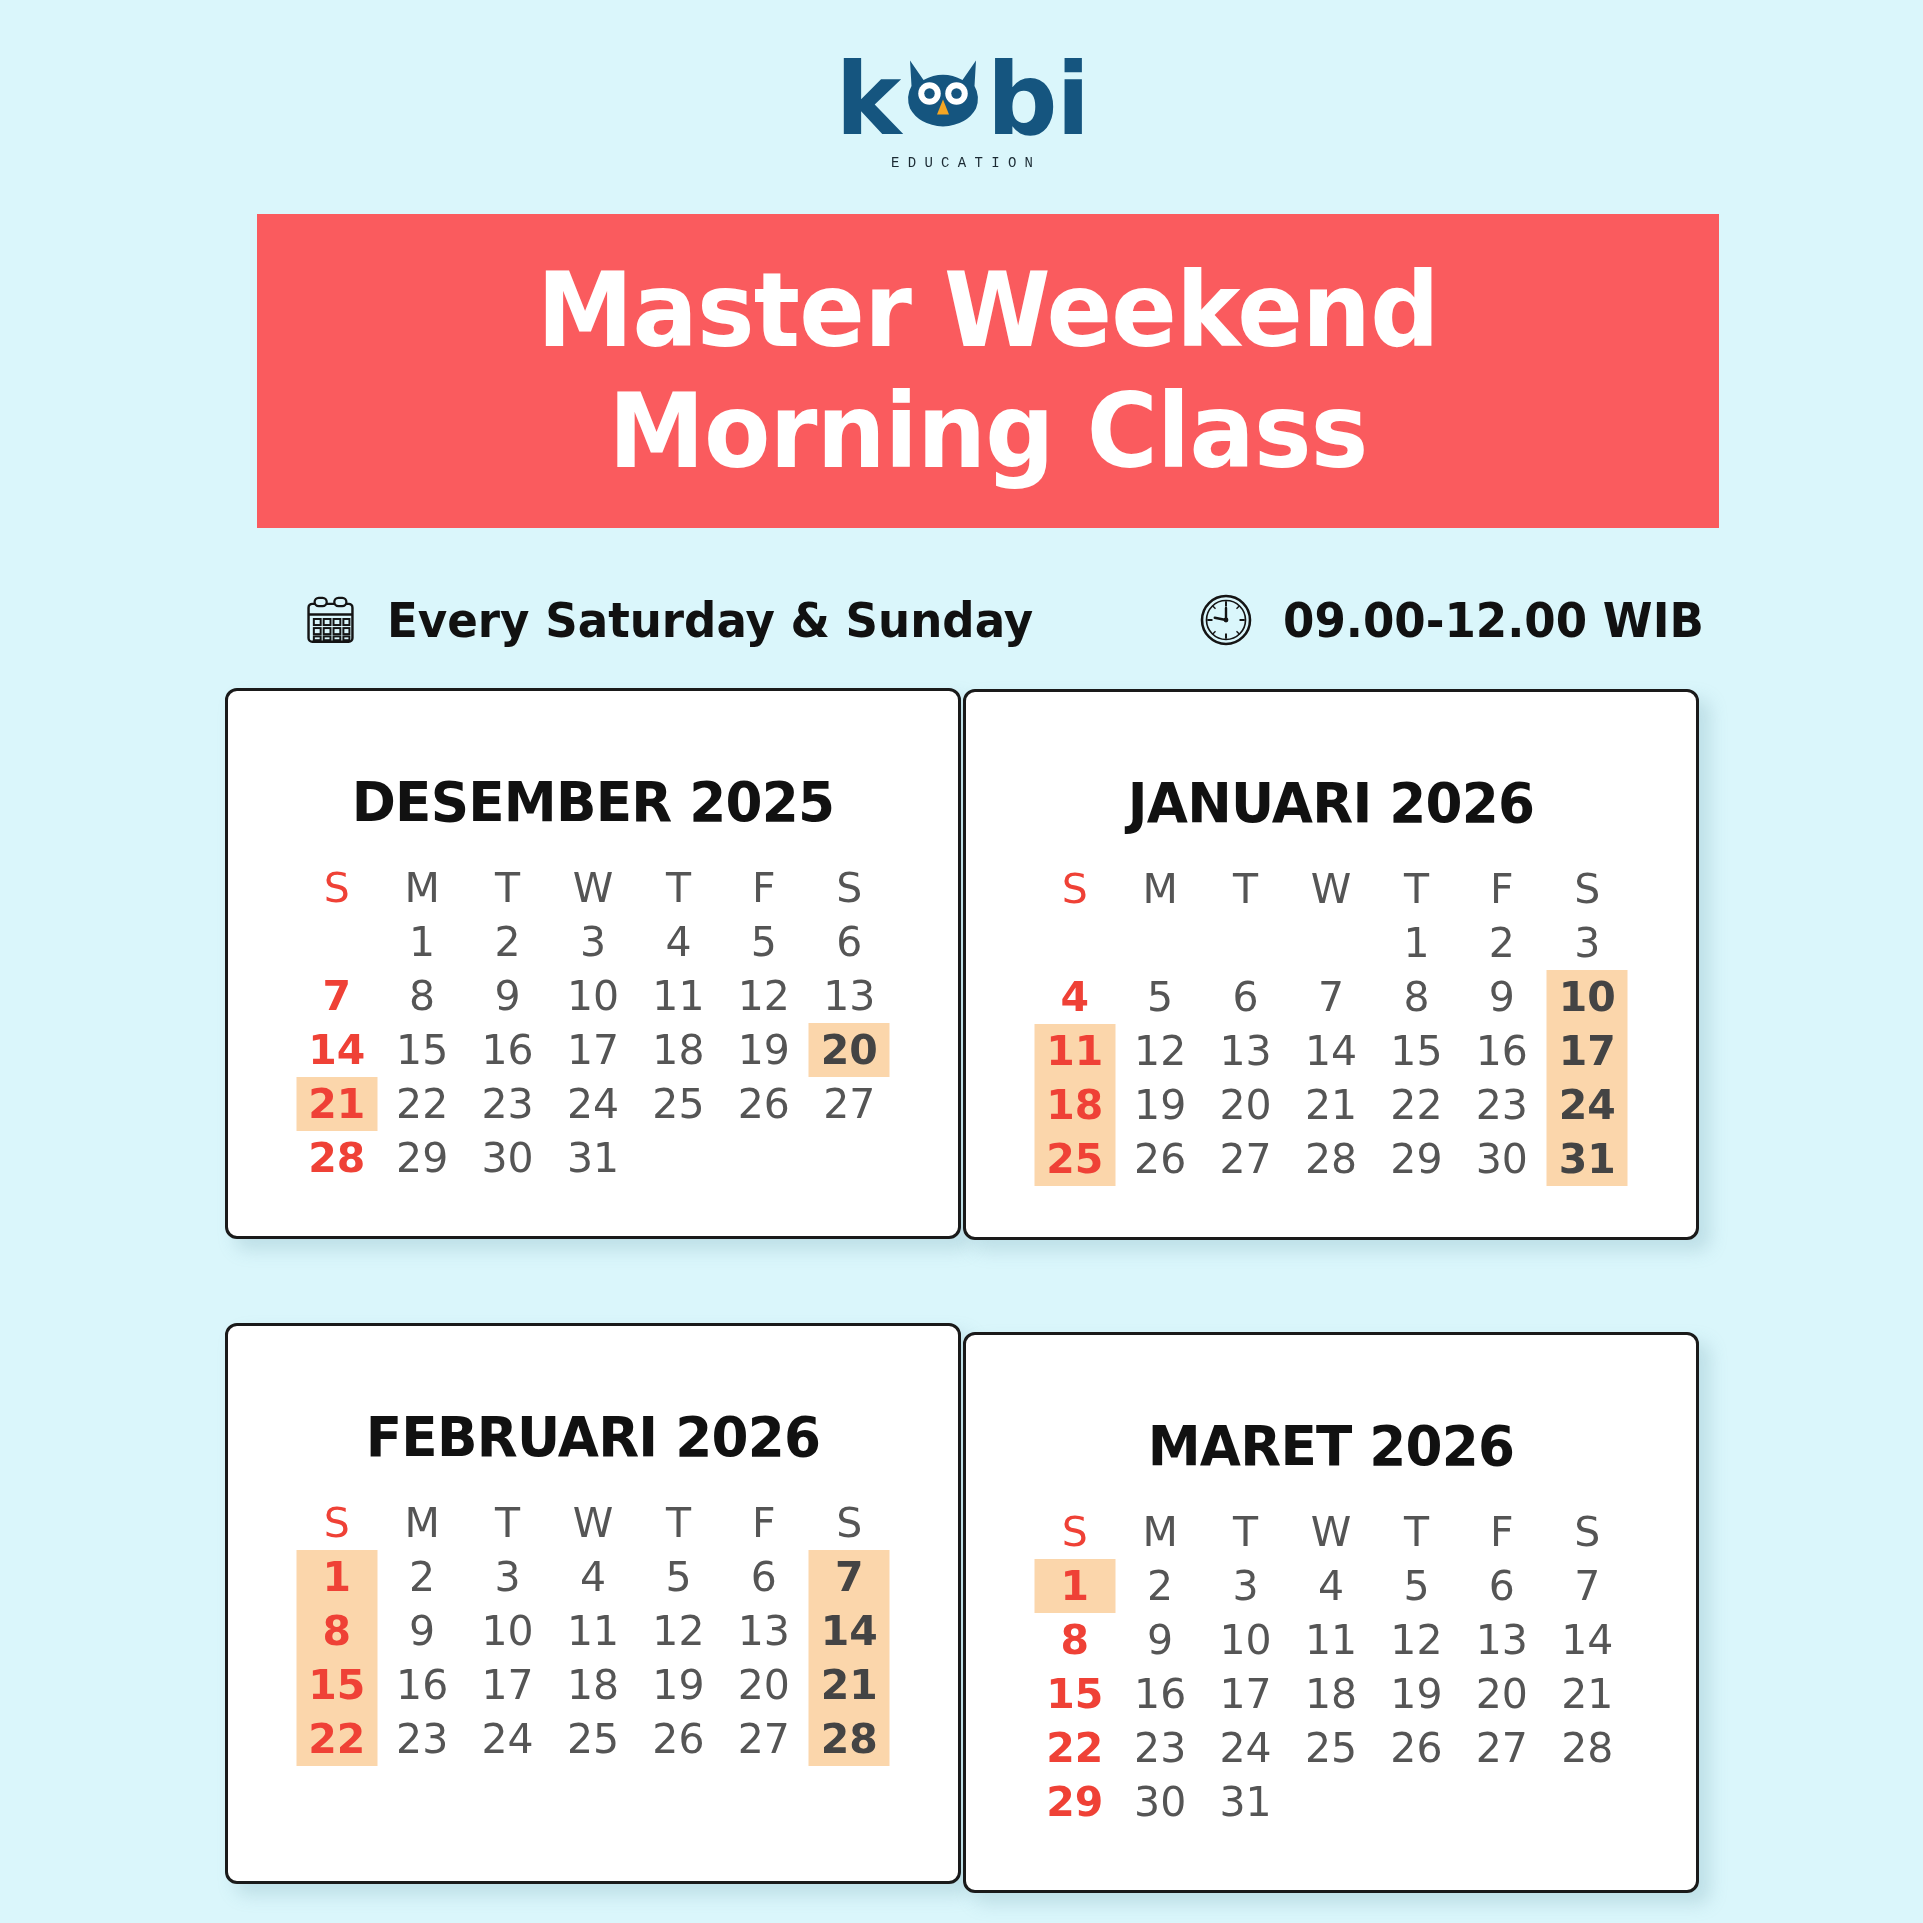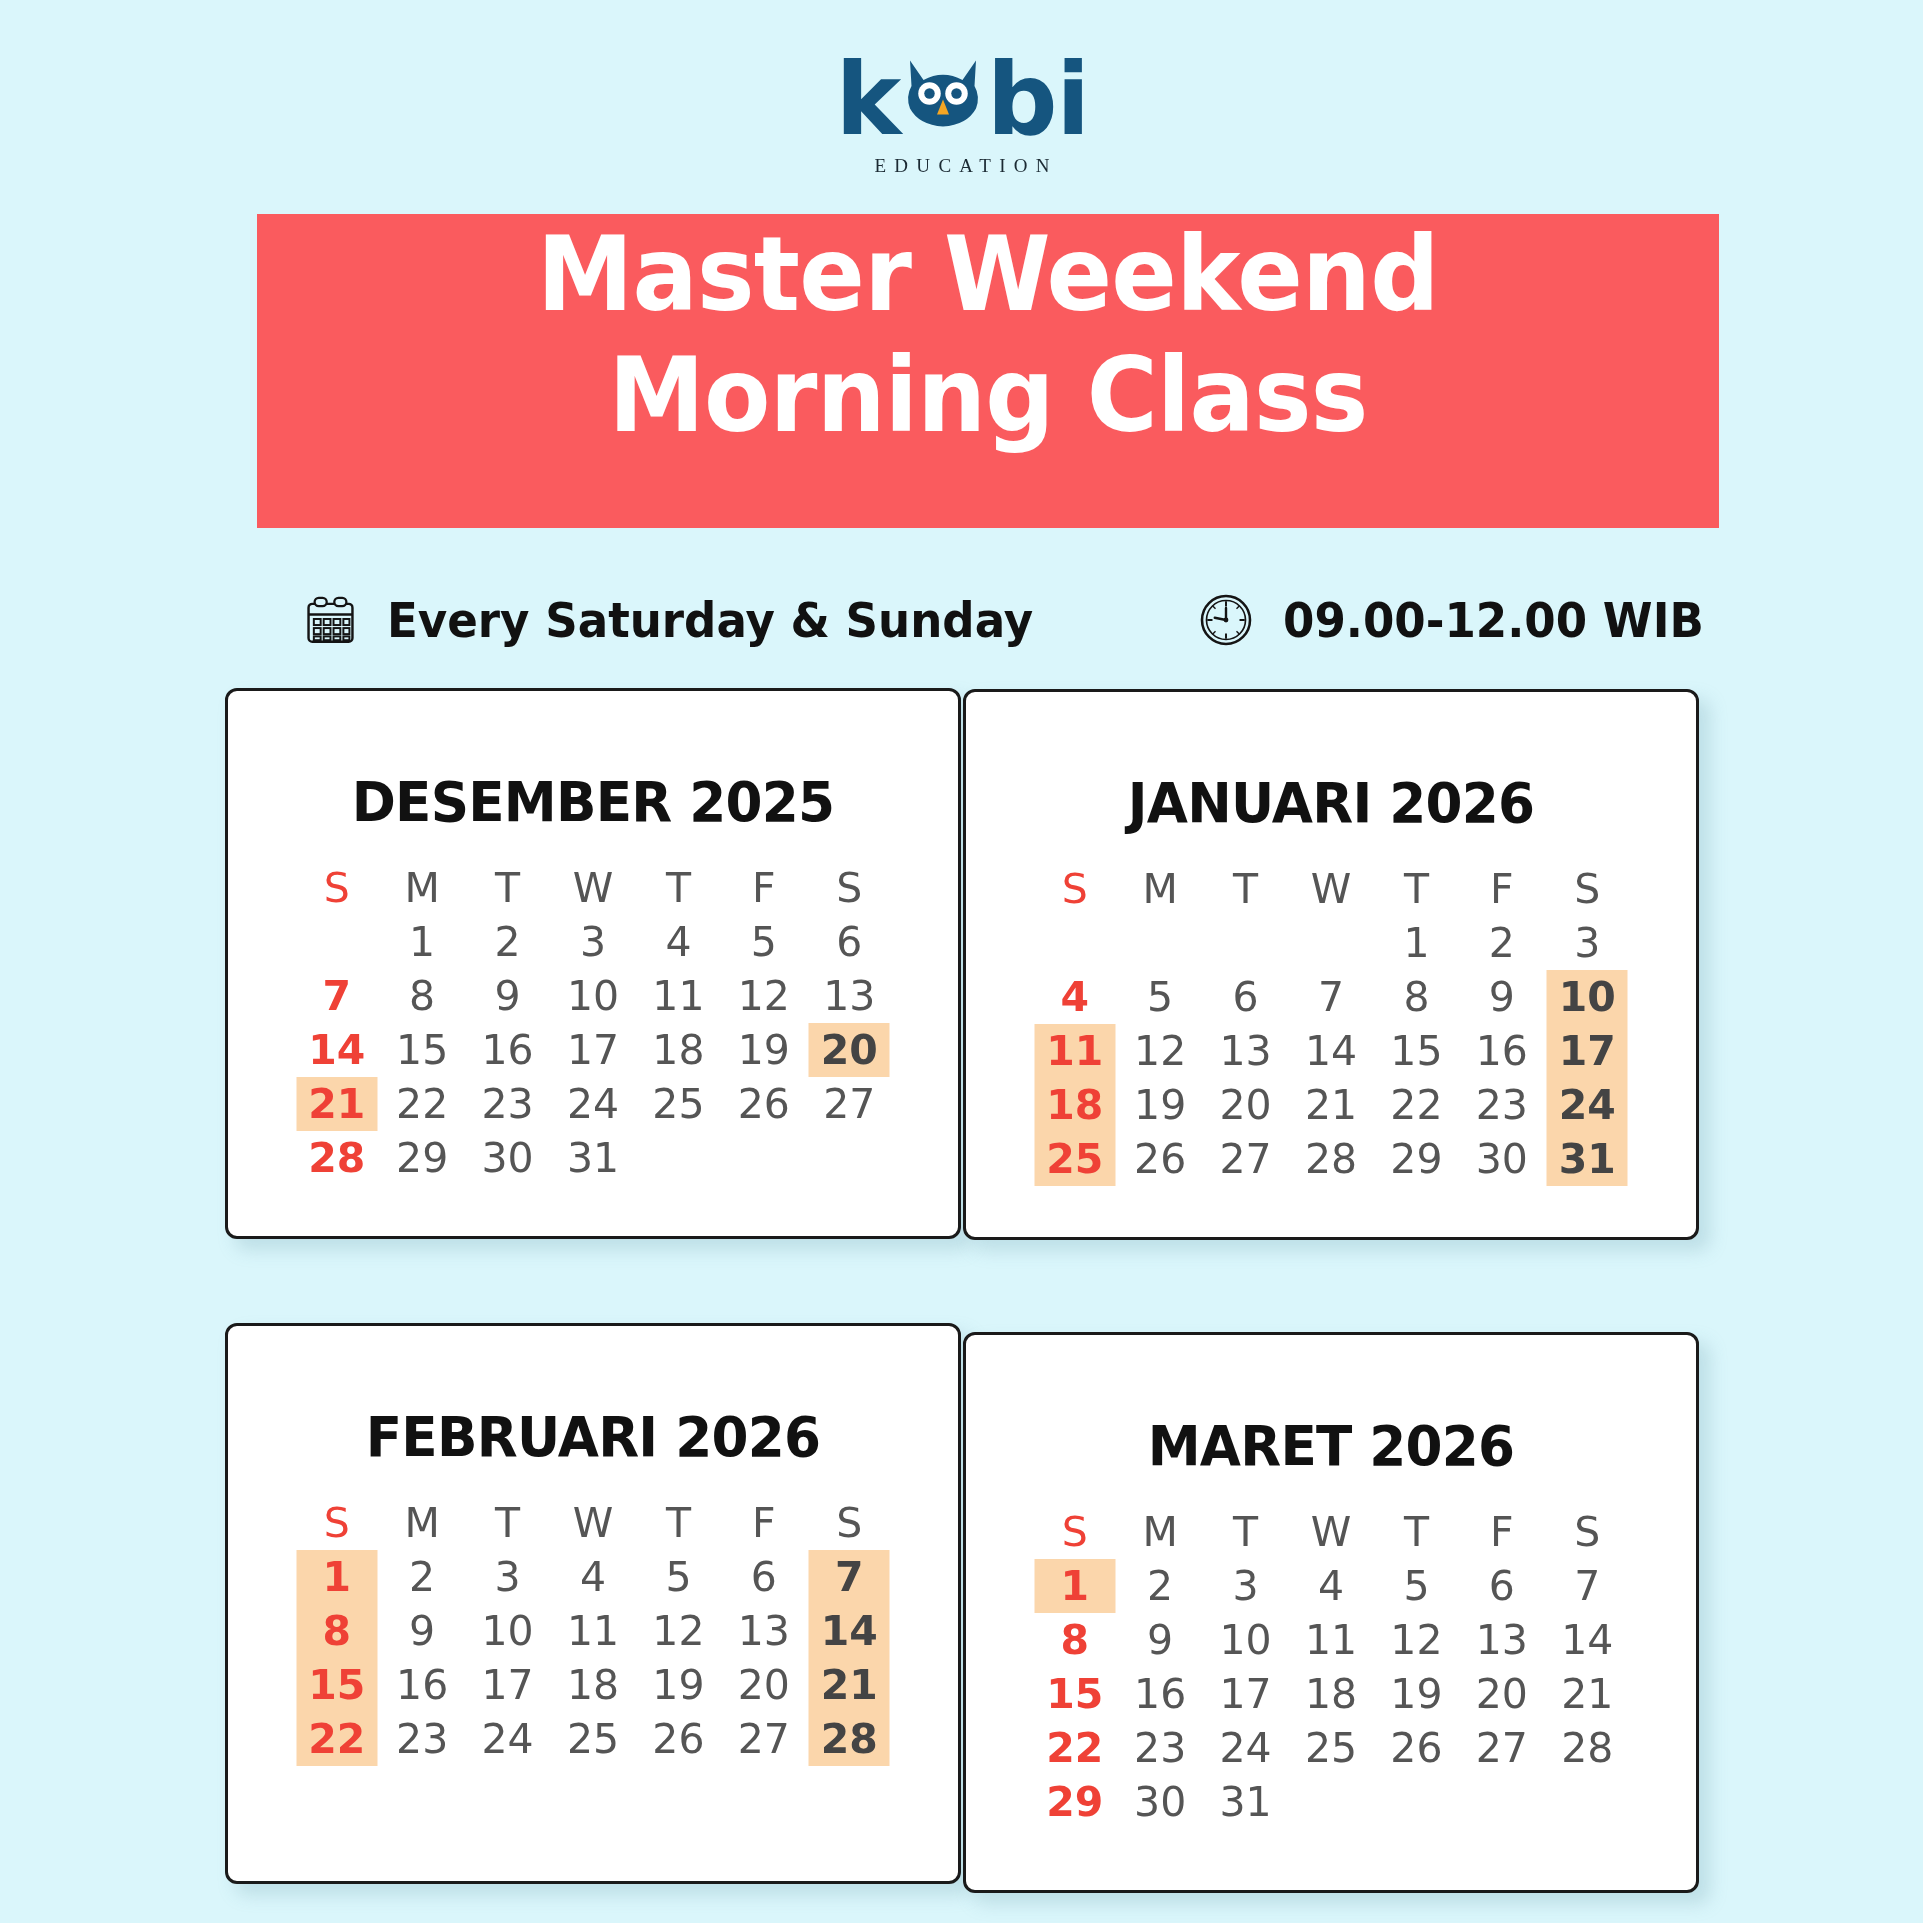--- a/index.html
+++ b/index.html
@@ -38,40 +38,40 @@
     font-family: "DejaVu Sans", sans-serif;
     font-weight: bold;
     font-size: 99px;
     line-height: 0.82;
     color: #15557f;
     letter-spacing: -1.5px;
   }
   .logo-owl { margin: 0 1.5px 3px 1.5px; }
   .logo-sub {
     margin-top: 15px;
-    font-family: Liberation Serif, serif;
-    font-size: 19px;
+    font-family: Liberation Mono, monospace;
+    font-size: 14px;
     letter-spacing: 8.3px;
     font-weight: normal;
     color: #1b2a33;
     padding-left: 8.3px;
   }
 
   
   .banner {
     position: absolute;
     left: 257px;
     top: 214px;
     width: 1462px;
     height: 314px;
     background: #fa5b5e;
     display: flex;
     flex-direction: column;
     align-items: center;
-    justify-content: flex-start;
+    justify-content: center;
   }
   .banner-line {
     color: #ffffff;
     font-family: "DejaVu Sans", sans-serif;
     font-weight: bold;
     font-size: 104px;
     line-height: 1.16;
     letter-spacing: -0.8px;
     white-space: nowrap;
     text-align: center;

